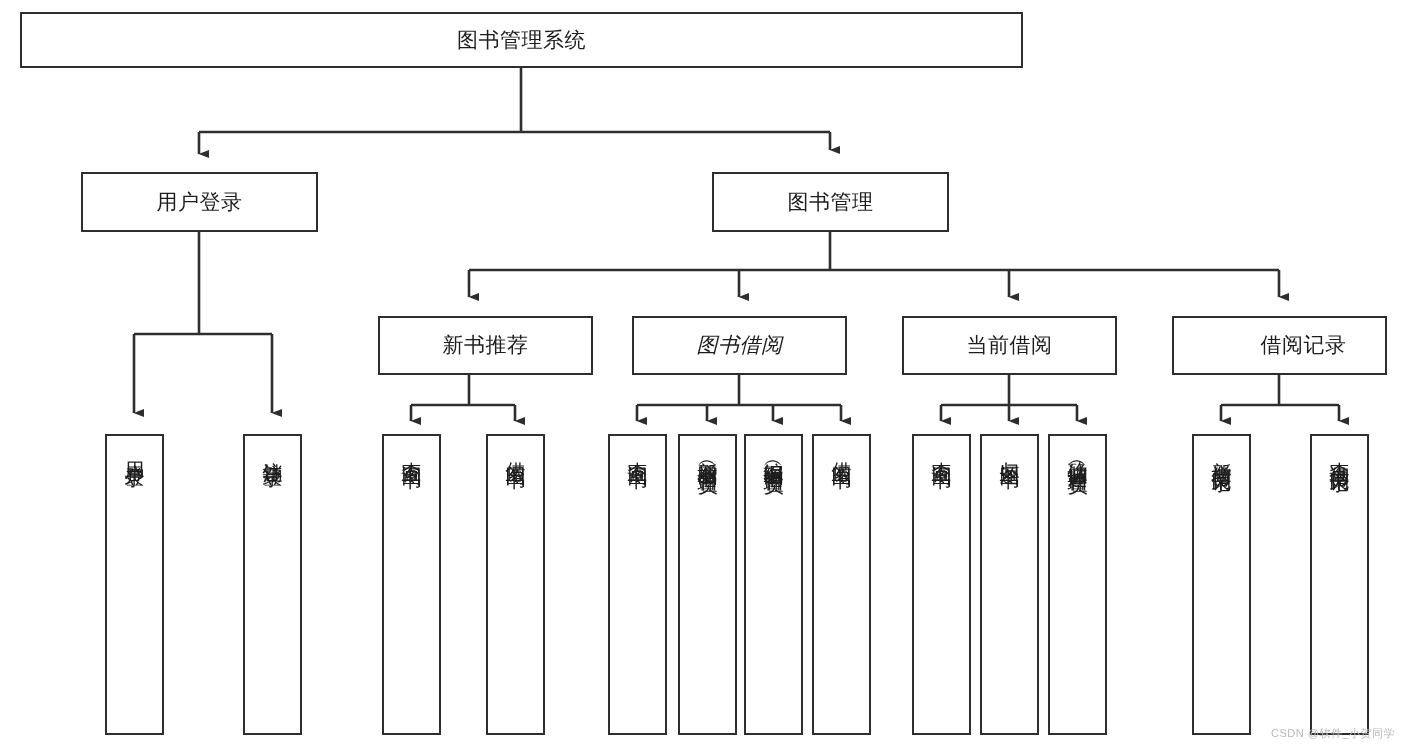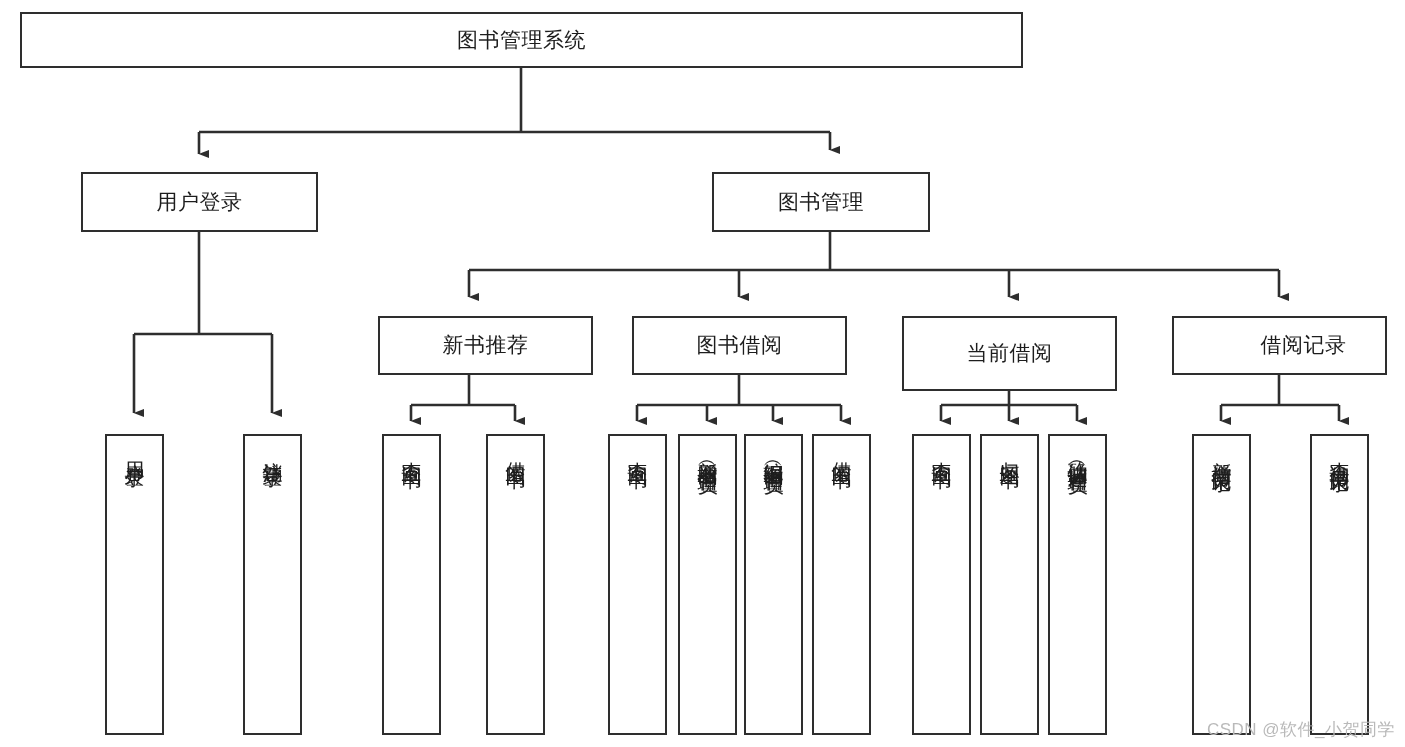--- a/index.html
+++ b/index.html
@@ -66,21 +66,21 @@
     white-space: pre-wrap;
     max-height: 100%;
   }
   .node.vert.tall .label {
     letter-spacing: 2px;
   }
   #watermark {
     position: absolute;
     right: 10px;
     bottom: 6px;
-    font-size: 17px;
+    font-size: 11px;
     color: #b9b9b9;
     white-space: nowrap;
     z-index: 5;
     letter-spacing: 0.5px;
   }
 </style>
 </head>
 <body>
 
 <div id="diagram-root">
@@ -138,33 +138,33 @@
   </svg>
 
   <div class="node root horiz" style="left:20px; top:12px; width:1003px; height:56px;">
     <span class="label">图书管理系统</span>
   </div>
 
   <div class="node horiz" style="left:81px; top:172px; width:237px; height:60px;">
     <span class="label">用户登录</span>
   </div>
 
-  <div class="node horiz" style="left:712px; top:172px; width:218px; height:60px;">
+  <div class="node horiz" style="left:712px; top:172px; width:237px; height:60px;">
     <span class="label">图书管理</span>
   </div>
 
   <div class="node horiz" style="left:362px; top:316px; width:215px; height:59px;margin-left:16px;">
     <span class="label">新书推荐</span>
   </div>
 
-  <div class="node horiz" style="left:632px; top:316px; width:215px; height:59px;">
+  <div class="node horiz" style="left:632px; top:316px; width:215px; height:59px;font-style:italic;">
     <span class="label">图书借阅</span>
   </div>
 
-  <div class="node horiz" style="left:902px; top:316px; width:215px; height:75px;">
+  <div class="node horiz" style="left:902px; top:316px; width:215px; height:59px;">
     <span class="label">当前借阅</span>
   </div>
 
   <div class="node horiz" style="left:1172px; top:316px; width:215px; height:59px;padding-left:48px;">
     <span class="label">借阅记录</span>
   </div>
 
   <div class="node vert" style="left:105px; top:434px; width:59px; height:301px;">
     <span class="label">用户登录</span>
   </div>

